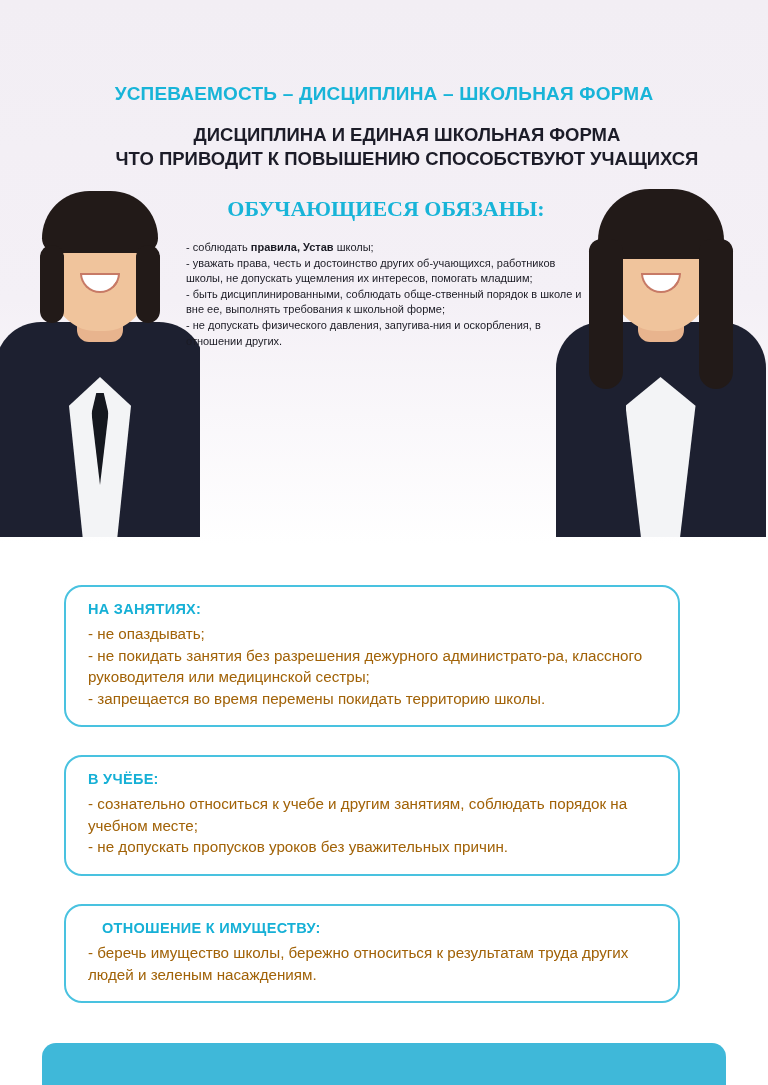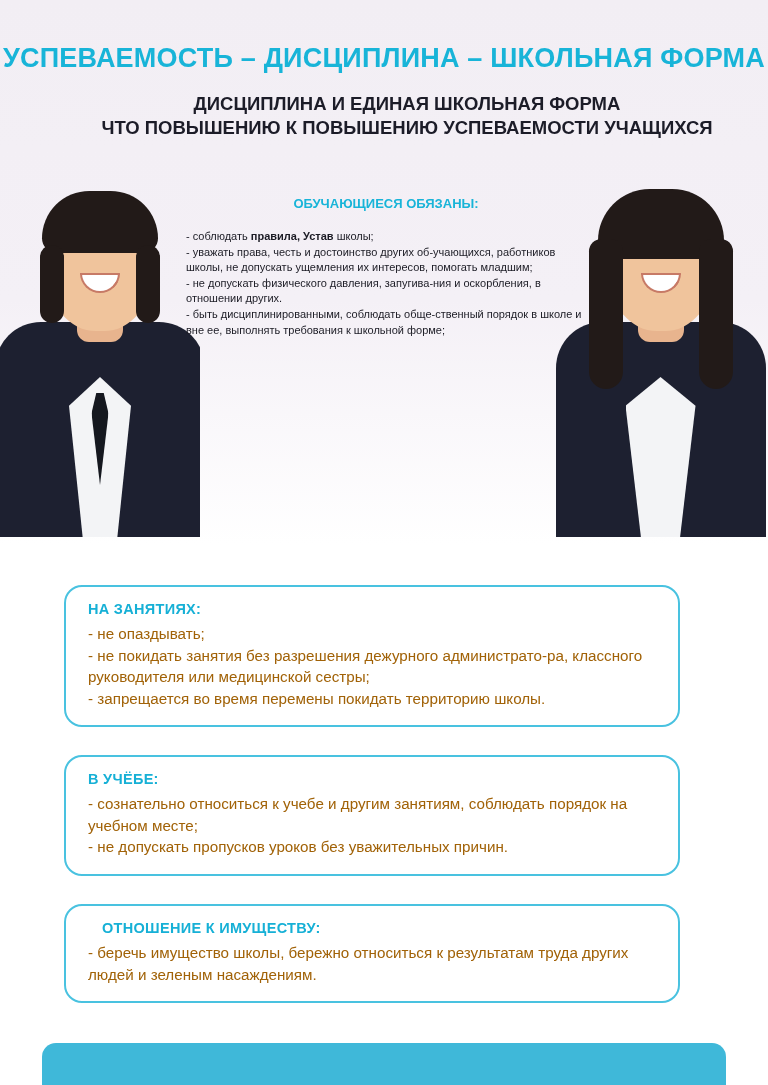--- a/index.html
+++ b/index.html
@@ -17,24 +17,24 @@
   }
 
   
   .hero {
     position: relative;
     width: 768px;
     height: 545px;
     background: linear-gradient(180deg, #f2eef4 0%, #f4f0f6 55%, #ffffff 100%);
   }
   .hero-title {
-    padding-top: 44px;
+    padding-top: 84px;
     text-align: center;
     color: #18b4d8;
-    font-size: 27px;
+    font-size: 19px;
     font-weight: bold;
     letter-spacing: 0.2px;
     line-height: 1.1;
   }
   .hero-subtitle {
     margin-top: 18px;
     text-align: center;
     color: #1c1c28;
     font-size: 18.5px;
     font-weight: bold;
@@ -160,23 +160,24 @@
   
   .duties {
     position: absolute;
     left: 186px;
     top: 196px;
     width: 400px;
   }
   .duties-title {
     text-align: center;
     color: #18b4d8;
-    font-size: 13px;
+    font-size: 22px;
     font-weight: bold;
     margin-bottom: 18px;
+    font-family: Liberation Serif, serif;
   }
   .duties-list {
     color: #1b1b24;
     font-size: 11px;
     line-height: 1.42;
   }
   .duties-list p { margin: 0; }
   .duties-list b { font-weight: bold; }
 
   
@@ -222,21 +223,21 @@
 </style>
 </head>
 <body>
 
 <div class="hero">
 
   <div class="hero-title">УСПЕВАЕМОСТЬ – ДИСЦИПЛИНА – ШКОЛЬНАЯ ФОРМА</div>
 
   <div class="hero-subtitle">
     <span>ДИСЦИПЛИНА И ЕДИНАЯ ШКОЛЬНАЯ ФОРМА</span>
-    <span>ЧТО ПОВЫШЕНИЮ К ПОВЫШЕНИЮ УСПЕВАЕМОСТИ УЧАЩИХСЯ</span>
+    <span>ЧТО ПРИВОДИТ К ПОВЫШЕНИЮ СПОСОБСТВУЮТ УЧАЩИХСЯ</span>
   </div>
 
   <div class="photo photo-left">
     <div class="kid boy">
       <div class="body"></div>
       <div class="shirt"></div>
       <div class="tie"></div>
       <div class="neck"></div>
       <div class="head"></div>
       <div class="smile"></div>
@@ -261,22 +262,22 @@
       <div class="hair-side-l"></div>
       <div class="hair-side-r"></div>
     </div>
   </div>
 
   <div class="duties">
     <div class="duties-title">ОБУЧАЮЩИЕСЯ ОБЯЗАНЫ:</div>
     <div class="duties-list">
       <p><span>- соблюдать </span><b>правила, Устав</b><span> школы;</span></p>
       <p>- уважать права, честь и достоинство других об-учающихся, работников школы, не допускать ущемления их интересов, помогать младшим;</p>
+      <p>- быть дисциплинированными, соблюдать обще-ственный порядок в школе и вне ее, выполнять требования к школьной форме;</p>
       <p>- не допускать физического давления, запугива-ния и оскорбления, в отношении других.</p>
-      <p>- быть дисциплинированными, соблюдать обще-ственный порядок в школе и вне ее, выполнять требования к школьной форме;</p>
     </div>
   </div>
 </div>
 
 <div class="cards">
 
   <div class="card">
     <div class="card-title">НА ЗАНЯТИЯХ:</div>
     <div class="card-body">
       <p>- не опаздывать;</p>

